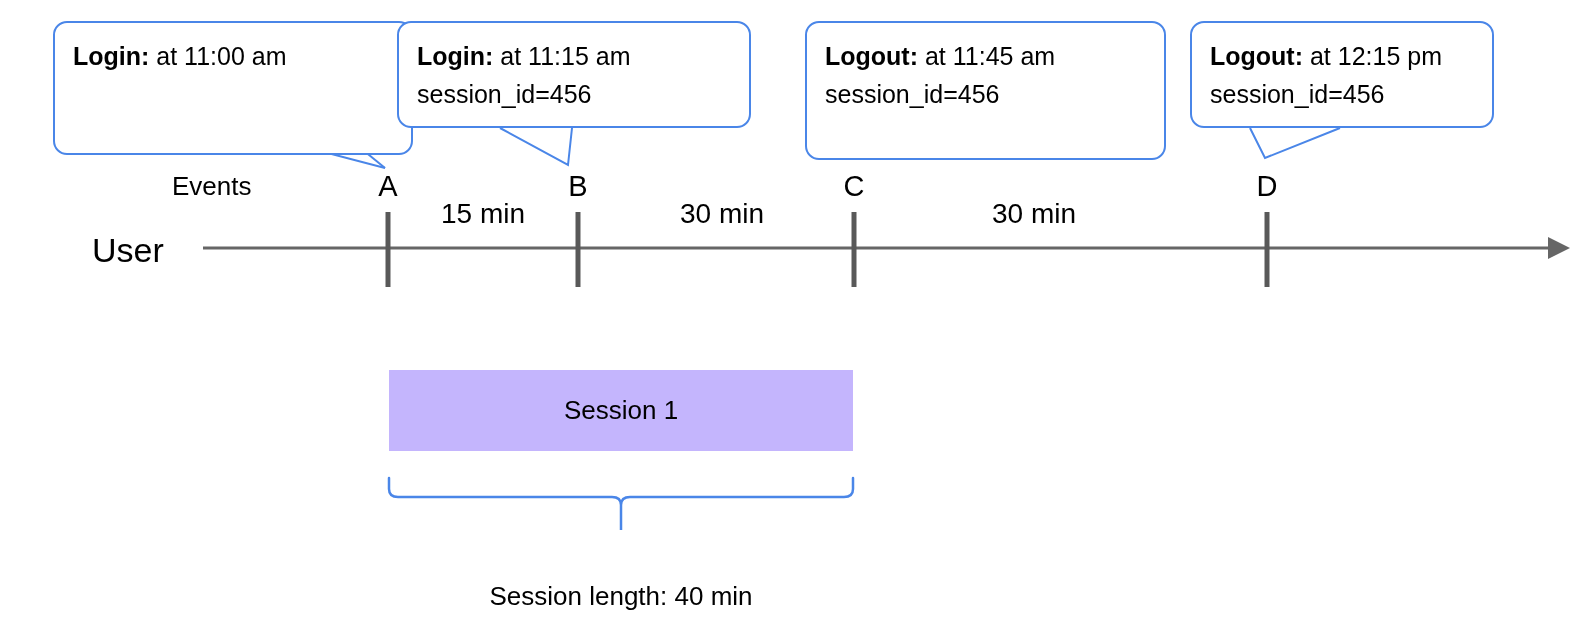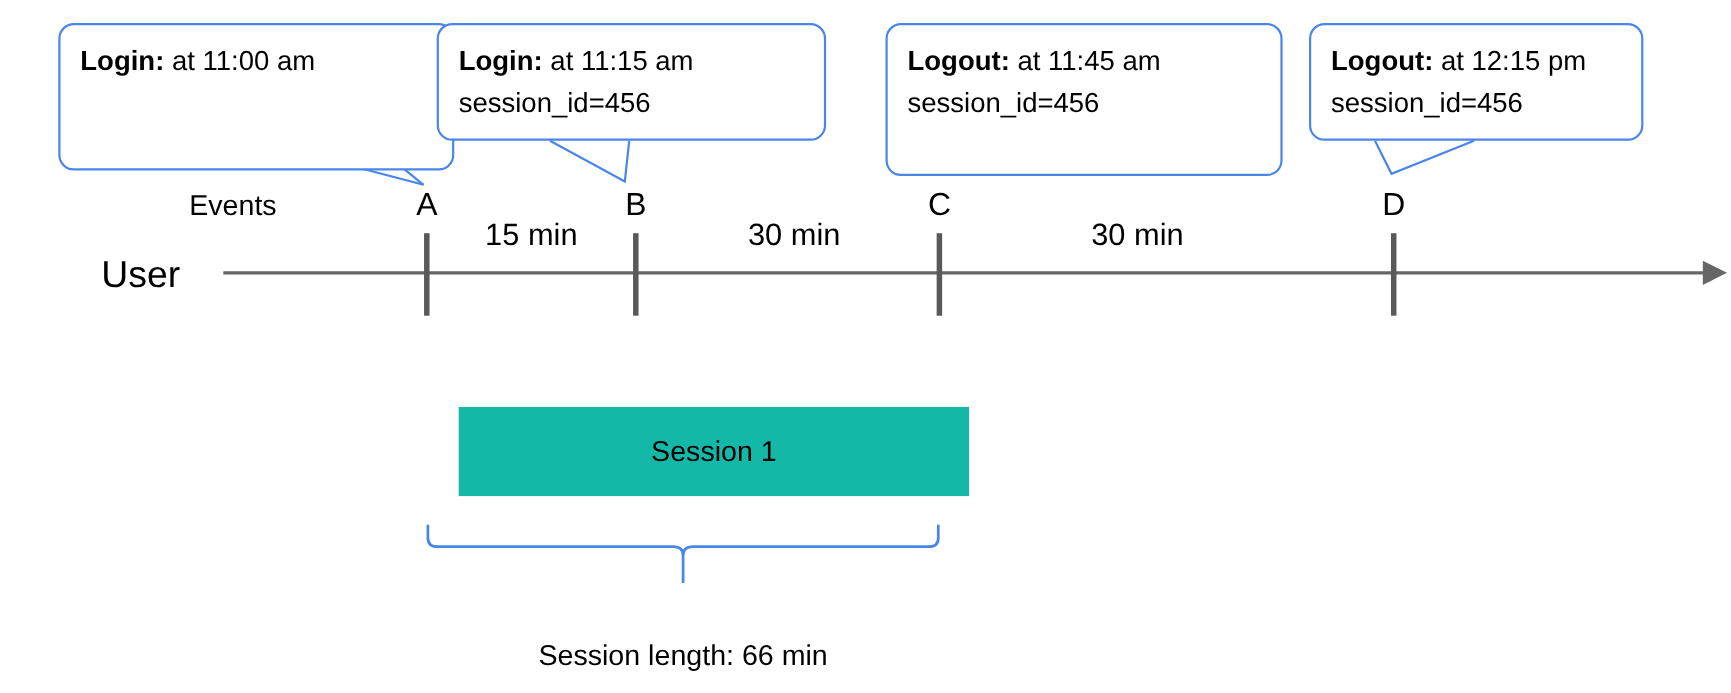--- a/index.html
+++ b/index.html
@@ -149,33 +149,33 @@
     <line x1="203" y1="248" x2="1552" y2="248" stroke="#666666" stroke-width="3"></line>
 
     <polygon points="1548,237 1570,248 1548,259" fill="#666666"></polygon>
 
     <line x1="388" y1="212" x2="388" y2="287" stroke="#595959" stroke-width="5"></line>
     <line x1="578" y1="212" x2="578" y2="287" stroke="#595959" stroke-width="5"></line>
     <line x1="854" y1="212" x2="854" y2="287" stroke="#595959" stroke-width="5"></line>
     <line x1="1267" y1="212" x2="1267" y2="287" stroke="#595959" stroke-width="5"></line>
   </svg>
 
-  <div class="session-bar" style="left:389px; top:370px; width:464px; height:81px; background:#14b8a6;margin-left:28px;">
+  <div class="session-bar" style="left:389px; top:370px; width:464px; height:81px; background:#c4b5fd;">
     <span class="cap">Session 1</span>
   </div>
 
   <svg class="layer" style="z-index:4;" viewBox="0 0 1574 630">
     <path d="M 389,478
              L 389,489
              Q 389,497 398,497
              L 612,497
              Q 621,497 621,505
              L 621,530
              L 621,505
              Q 621,497 630,497
              L 844,497
              Q 853,497 853,489
              L 853,478" fill="none" stroke="#4a86e8" stroke-width="2.5" stroke-linecap="round"></path>
   </svg>
 
-  <div class="brace-caption" style="left:621px; top:583px;">Session length: 66 min</div>
+  <div class="brace-caption" style="left:621px; top:583px;">Session length: 40 min</div>
 
 </div>
 
 </body></html>

